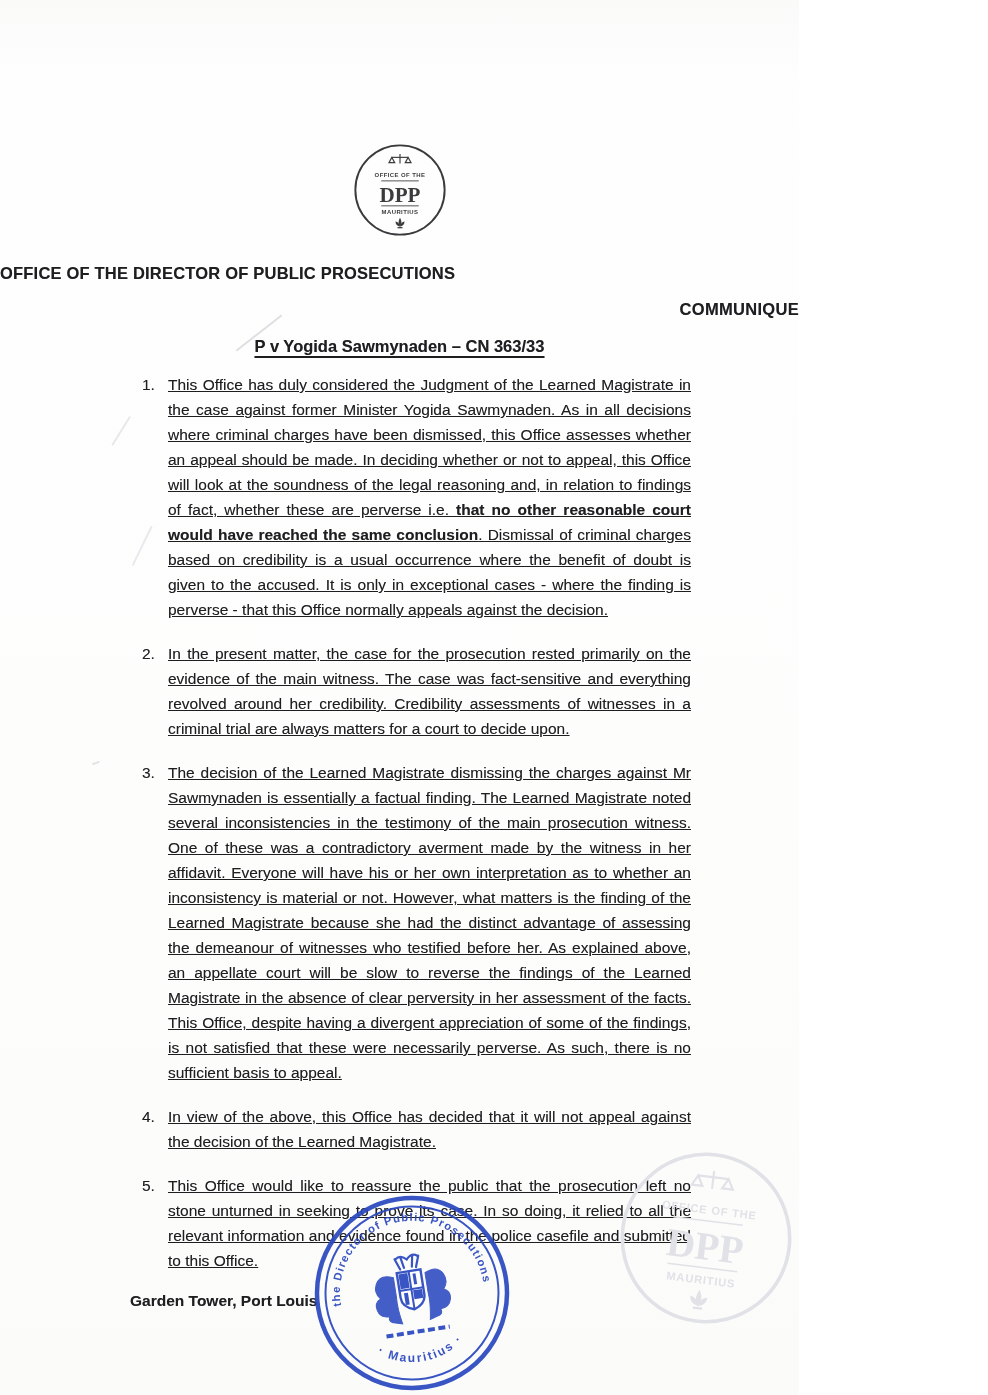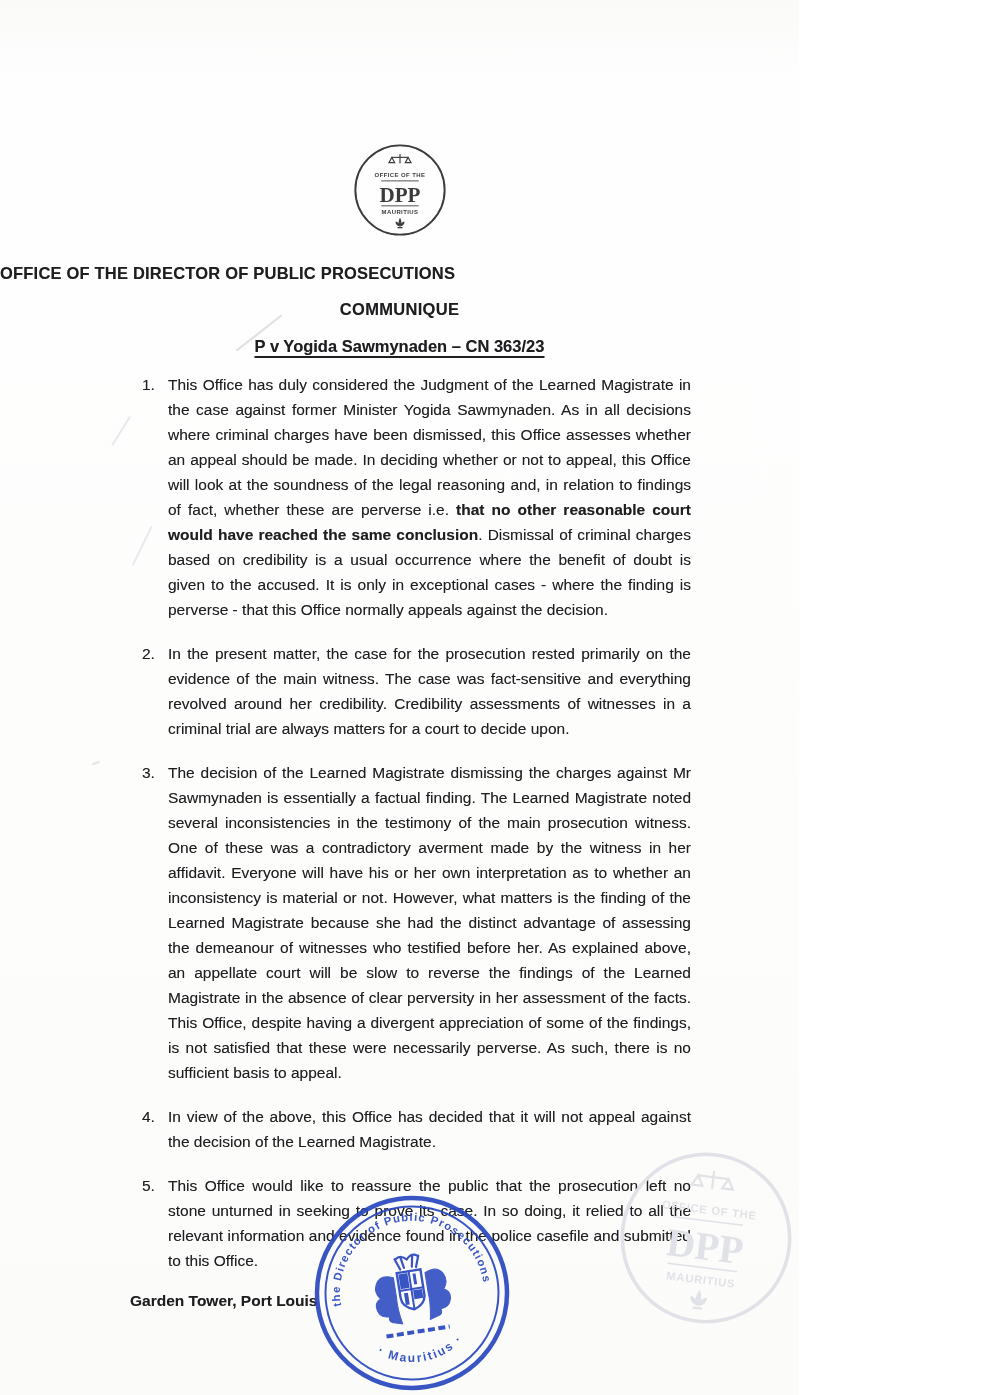--- a/index.html
+++ b/index.html
@@ -27,21 +27,21 @@
     font-size: 22px; font-weight: bold; fill: currentColor; text-anchor: middle;
   }
 
   
   .title {
     margin-top: 26px; text-align: left;
     font-size: 16.5px; font-weight: bold; letter-spacing: .2px;
     text-shadow: 0 0 .4px rgba(20,20,25,.45);
   }
   .subtitle {
-    margin-top: 17px; text-align: center;
+    margin-top: 17px; text-align: right;
     font-size: 16.5px; font-weight: bold; letter-spacing: .3px;
     text-shadow: 0 0 .4px rgba(20,20,25,.45);
   }
   .case-ref {
     margin-top: 18px; text-align: center;
     font-size: 16.5px; font-weight: bold;
     text-decoration: underline; text-underline-offset: 4px; text-decoration-thickness: 1.6px;
     text-shadow: 0 0 .4px rgba(20,20,25,.45);
   }
 
@@ -50,20 +50,21 @@
   .para { display: flex; margin-bottom: 19px; }
   .para-num {
     width: 26px; flex: 0 0 26px;
     font-size: 15.5px; line-height: 25px;
     text-shadow: 0 0 .35px rgba(25,25,30,.4);
   }
   .para-text {
     flex: 1; text-align: justify;
     font-size: 15.5px; line-height: 25px;
     text-shadow: 0 0 .35px rgba(25,25,30,.4);
+    text-decoration: underline;
   }
   .para-text .b { font-weight: bold; }
 
   
   .footer-date {
     margin: 44px 0 0 130px;
     font-size: 15.5px; font-weight: bold;
     text-shadow: 0 0 .35px rgba(25,25,30,.4);
   }
   .footer-address {
@@ -125,21 +126,21 @@
         <path d="M50 79 c-2 3.5 -2 6.5 0 9.5 c2 -3 2 -6 0 -9.5z"></path>
         <path d="M45.3 82.8 c0 3 2 4.7 4.6 5.1 c-0.5 -2.9 -2 -4.7 -4.6 -5.1z"></path>
         <path d="M54.7 82.8 c0 3 -2 4.7 -4.6 5.1 c0.5 -2.9 2 -4.7 4.6 -5.1z"></path>
         <rect x="47.4" y="88.6" width="5.2" height="1.3"></rect>
       </g>
     </svg>
   </div>
 
   <div class="title">OFFICE OF THE DIRECTOR OF PUBLIC PROSECUTIONS</div>
   <div class="subtitle">COMMUNIQUE</div>
-  <div class="case-ref">P v Yogida Sawmynaden – CN 363/23</div>
+  <div class="case-ref">P v Yogida Sawmynaden – CN 363/33</div>
 
   <div class="para-list">
       <div class="para">
         <div class="para-num">1.</div>
         <div class="para-text"><span>This Office has duly considered the Judgment of the Learned Magistrate in the case against former Minister Yogida Sawmynaden. As in all decisions where criminal charges have been dismissed, this Office assesses whether an appeal should be made. In deciding whether or not to appeal, this Office will look at the soundness of the legal reasoning and, in relation to findings of fact, whether these are perverse i.e. </span><span class="b">that no other reasonable court would have reached the same conclusion</span><span>. Dismissal of criminal charges based on credibility is a usual occurrence where the benefit of doubt is given to the accused. It is only in exceptional cases - where the finding is perverse - that this Office normally appeals against the decision.</span></div>
       </div>
       <div class="para">
         <div class="para-num">2.</div>
         <div class="para-text"><span>In the present matter, the case for the prosecution rested primarily on the evidence of the main witness. The case was fact-sensitive and everything revolved around her credibility. Credibility assessments of witnesses in a criminal trial are always matters for a court to decide upon.</span></div>
       </div>

